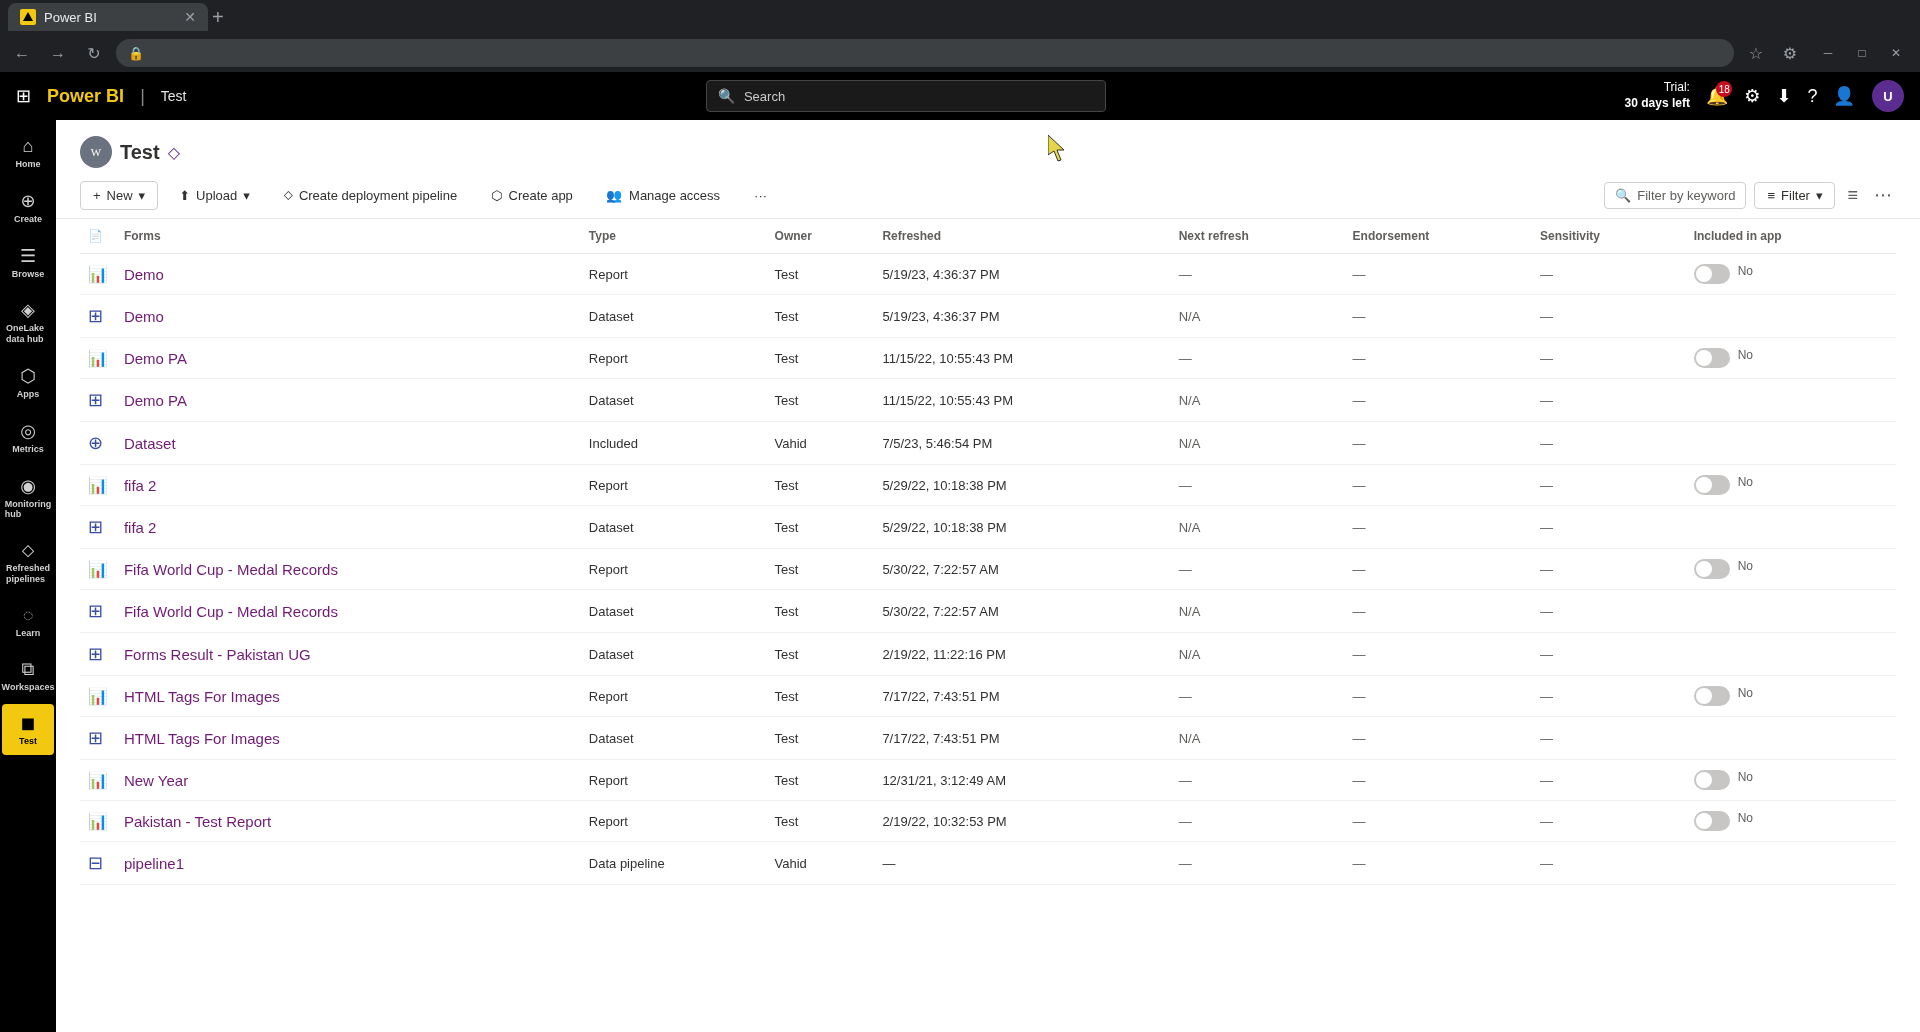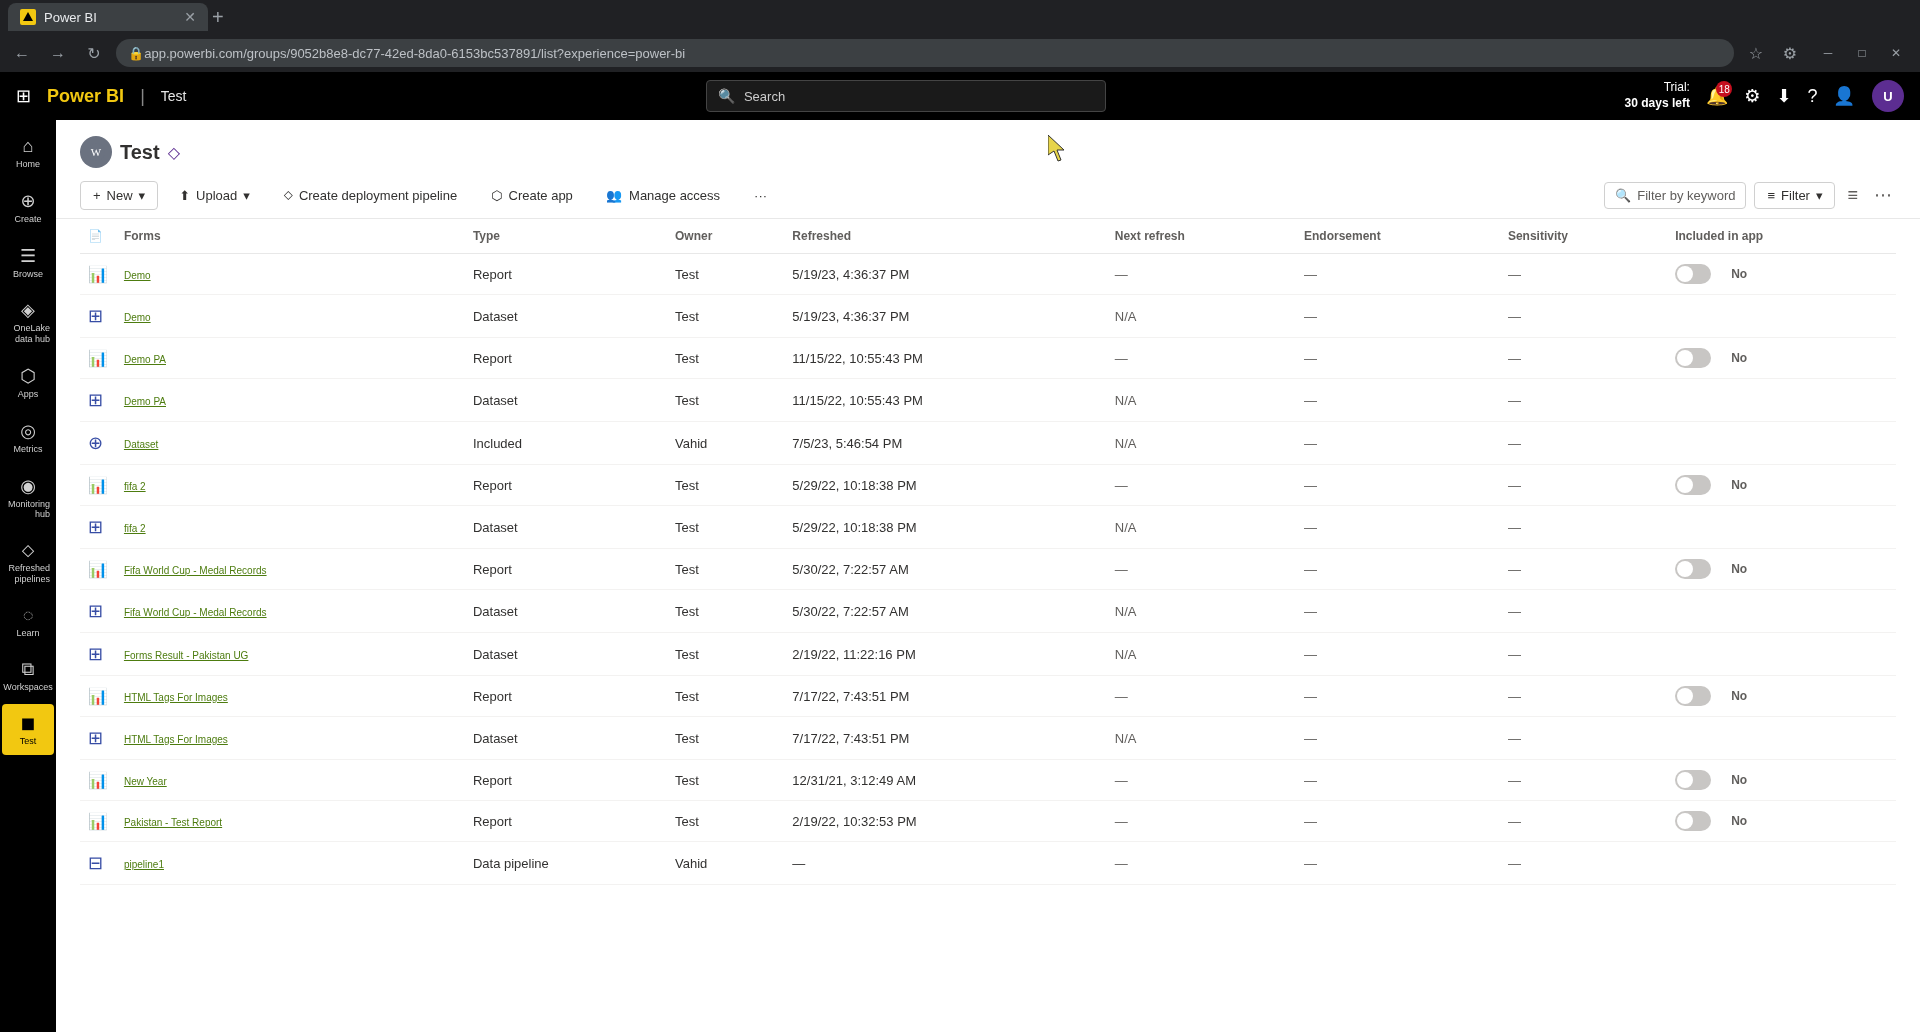--- a/index.html
+++ b/index.html
@@ -40,21 +40,21 @@
     .notification-badge { position: absolute; top: -4px; right: -4px; background: #c50f1f; color: #fff; border-radius: 50%; width: 16px; height: 16px; font-size: 10px; display: flex; align-items: center; justify-content: center; }
     .avatar { width: 32px; height: 32px; border-radius: 50%; background: #5c2d91; display: flex; align-items: center; justify-content: center; color: #fff; font-size: 13px; font-weight: 600; cursor: pointer; }
 
     
     .main-layout { display: flex; flex: 1; overflow: hidden; }
 
     
     .sidebar { width: 56px; background: #000; display: flex; flex-direction: column; align-items: center; padding: 8px 0; gap: 4px; flex-shrink: 0; }
     .sidebar-item { display: flex; flex-direction: column; align-items: center; gap: 2px; padding: 8px 4px; width: 52px; cursor: pointer; border-radius: 4px; color: #d1d1d1; }
     .sidebar-item .icon { font-size: 18px; }
-    .sidebar-item .label { font-size: 9px; text-align: right; line-height: 1.2; }
+    .sidebar-item .label { font-size: 9px; text-align: left; line-height: 1.2; font-weight: bold; }
     .sidebar-item.highlight { background: #f2c811; color: #000; border-radius: 4px; }
 
     
     .content-area { flex: 1; background: #fff; display: flex; flex-direction: column; overflow: hidden; }
 
     
     .workspace-header { padding: 16px 24px 8px; border-bottom: 1px solid #e8e8e8; }
     .workspace-title-row { display: flex; align-items: center; gap: 8px; margin-bottom: 12px; }
     .workspace-icon { width: 32px; height: 32px; border-radius: 50%; background: #6b7280; display: flex; align-items: center; justify-content: center; color: #fff; font-size: 14px; }
     .workspace-title { font-size: 20px; font-weight: 600; color: #323130; }
@@ -72,26 +72,26 @@
     table { width: 100%; border-collapse: collapse; }
     thead th { padding: 10px 8px; text-align: left; font-size: 12px; font-weight: 600; color: #605e5c; border-bottom: 1px solid #e8e8e8; position: sticky; top: 0; background: #fff; white-space: nowrap; }
     thead th:first-child { width: 32px; }
     tbody tr { border-bottom: 1px solid #f3f2f1; }
     tbody td { padding: 10px 8px; font-size: 13px; color: #323130; vertical-align: middle; }
     .item-icon { font-size: 16px; color: #605e5c; }
     .item-icon.report { color: #374da5; }
     .item-icon.dataset { color: #374da5; }
     .item-icon.dataflow { color: #374da5; }
     .item-icon.pipeline { color: #374da5; }
-    .item-name { color: #4d7c0f; font-size: 10px; text-decoration: underline; }
+    .item-name { color: #701a75; font-size: 15px; }
     .dash-value { color: #605e5c; }
     .toggle-off { display: inline-flex; align-items: center; background: #c8c6c4; border-radius: 10px; width: 36px; height: 20px; padding: 2px; cursor: pointer; }
     .toggle-thumb { width: 16px; height: 16px; background: #fff; border-radius: 50%; }
     .toggle-no { font-size: 12px; color: #605e5c; margin-left: 4px; }
-    .included-cell { display: flex; align-items: center; gap: 16px; font-weight: bold; }
+    .included-cell { display: flex; align-items: flex-start; gap: 4px; }
 
     
     .table-container::-webkit-scrollbar { width: 8px; }
     .table-container::-webkit-scrollbar-track { background: #f3f2f1; }
     .table-container::-webkit-scrollbar-thumb { background: #c8c6c4; border-radius: 4px; }
   </style>
 </head>
 <body>
 
 <div class="browser-chrome">
@@ -106,21 +106,20 @@
       <span class="tab-close">✕</span>
     </div>
     <button class="tab-new">+</button>
   </div>
   <div class="browser-toolbar">
     <button class="nav-btn">←</button>
     <button class="nav-btn">→</button>
     <button class="nav-btn">↻</button>
     <div class="address-bar">
       <span>🔒</span>
-      <span>app.powerbi.com/groups/9052b8e8-dc77-42ed-8da0-6153bc537891/list?experience=power-bi</span>
     </div>
     <div class="browser-actions">
       <button class="browser-action-btn">☆</button>
       <button class="browser-action-btn">⚙</button>
     </div>
     <div class="win-controls">
       <button class="win-btn">─</button>
       <button class="win-btn">□</button>
       <button class="win-btn">✕</button>
     </div>

